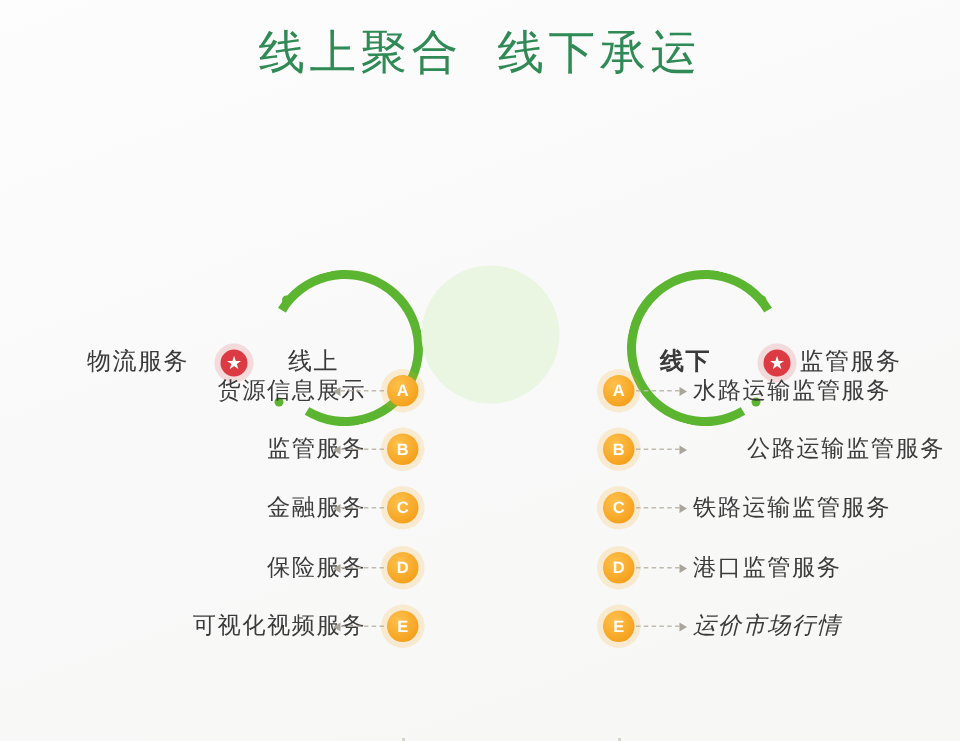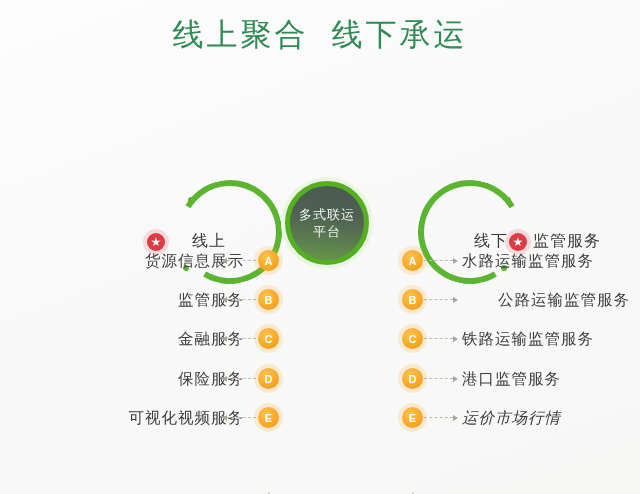--- a/index.html
+++ b/index.html
@@ -70,21 +70,21 @@
     color:#eef8ea; font-size:13px; line-height:17px;
     letter-spacing:1px; text-align:center;
   }
 
   .side-label {
     position:absolute; font-size:16px; color:#3a3a3a; letter-spacing:1px;
     white-space:nowrap;
   }
   #lbl-logistics { left:58px;  top:146px; }
   #lbl-online    { left:192px; top:146px; }
-  #lbl-offline   { left:474px; top:146px; }
+  #lbl-offline   { left:440px; top:146px;font-weight:bold; }
   #lbl-regulate  { left:533px; top:146px; }
 
   .star-badge {
     position:absolute; width:18px; height:18px; border-radius:50%;
     background:#dc3b44;
     box-shadow:0 0 0 4px rgba(220,59,68,.16);
     display:flex; align-items:center; justify-content:center;
     color:#fff; font-size:12px; line-height:12px;
   }
   #star-left  { left:147px; top:148px; }
@@ -146,25 +146,22 @@
   <div id="band">
     <div class="arc" id="arc-left"></div>
     <div id="arc-left-cap-a"></div>
     <div id="arc-left-cap-b"></div>
 
     <div class="arc" id="arc-right"></div>
     <div id="arc-right-cap-a"></div>
     <div id="arc-right-cap-b"></div>
 
     <div id="platform-glow"></div>
-    <div id="platform">
-      <span>多式联运</span>
-      <span>平台</span>
-    </div>
-
+
+    <div class="side-label" id="lbl-logistics">物流服务</div>
     <div class="star-badge" id="star-left">★</div>
     <div class="side-label" id="lbl-online">线上</div>
 
     <div class="side-label" id="lbl-offline">线下</div>
     <div class="star-badge" id="star-right">★</div>
     <div class="side-label" id="lbl-regulate">监管服务</div>
   </div>
 
   <div id="matrix">
     <div class="vline" id="vline-left"></div>

